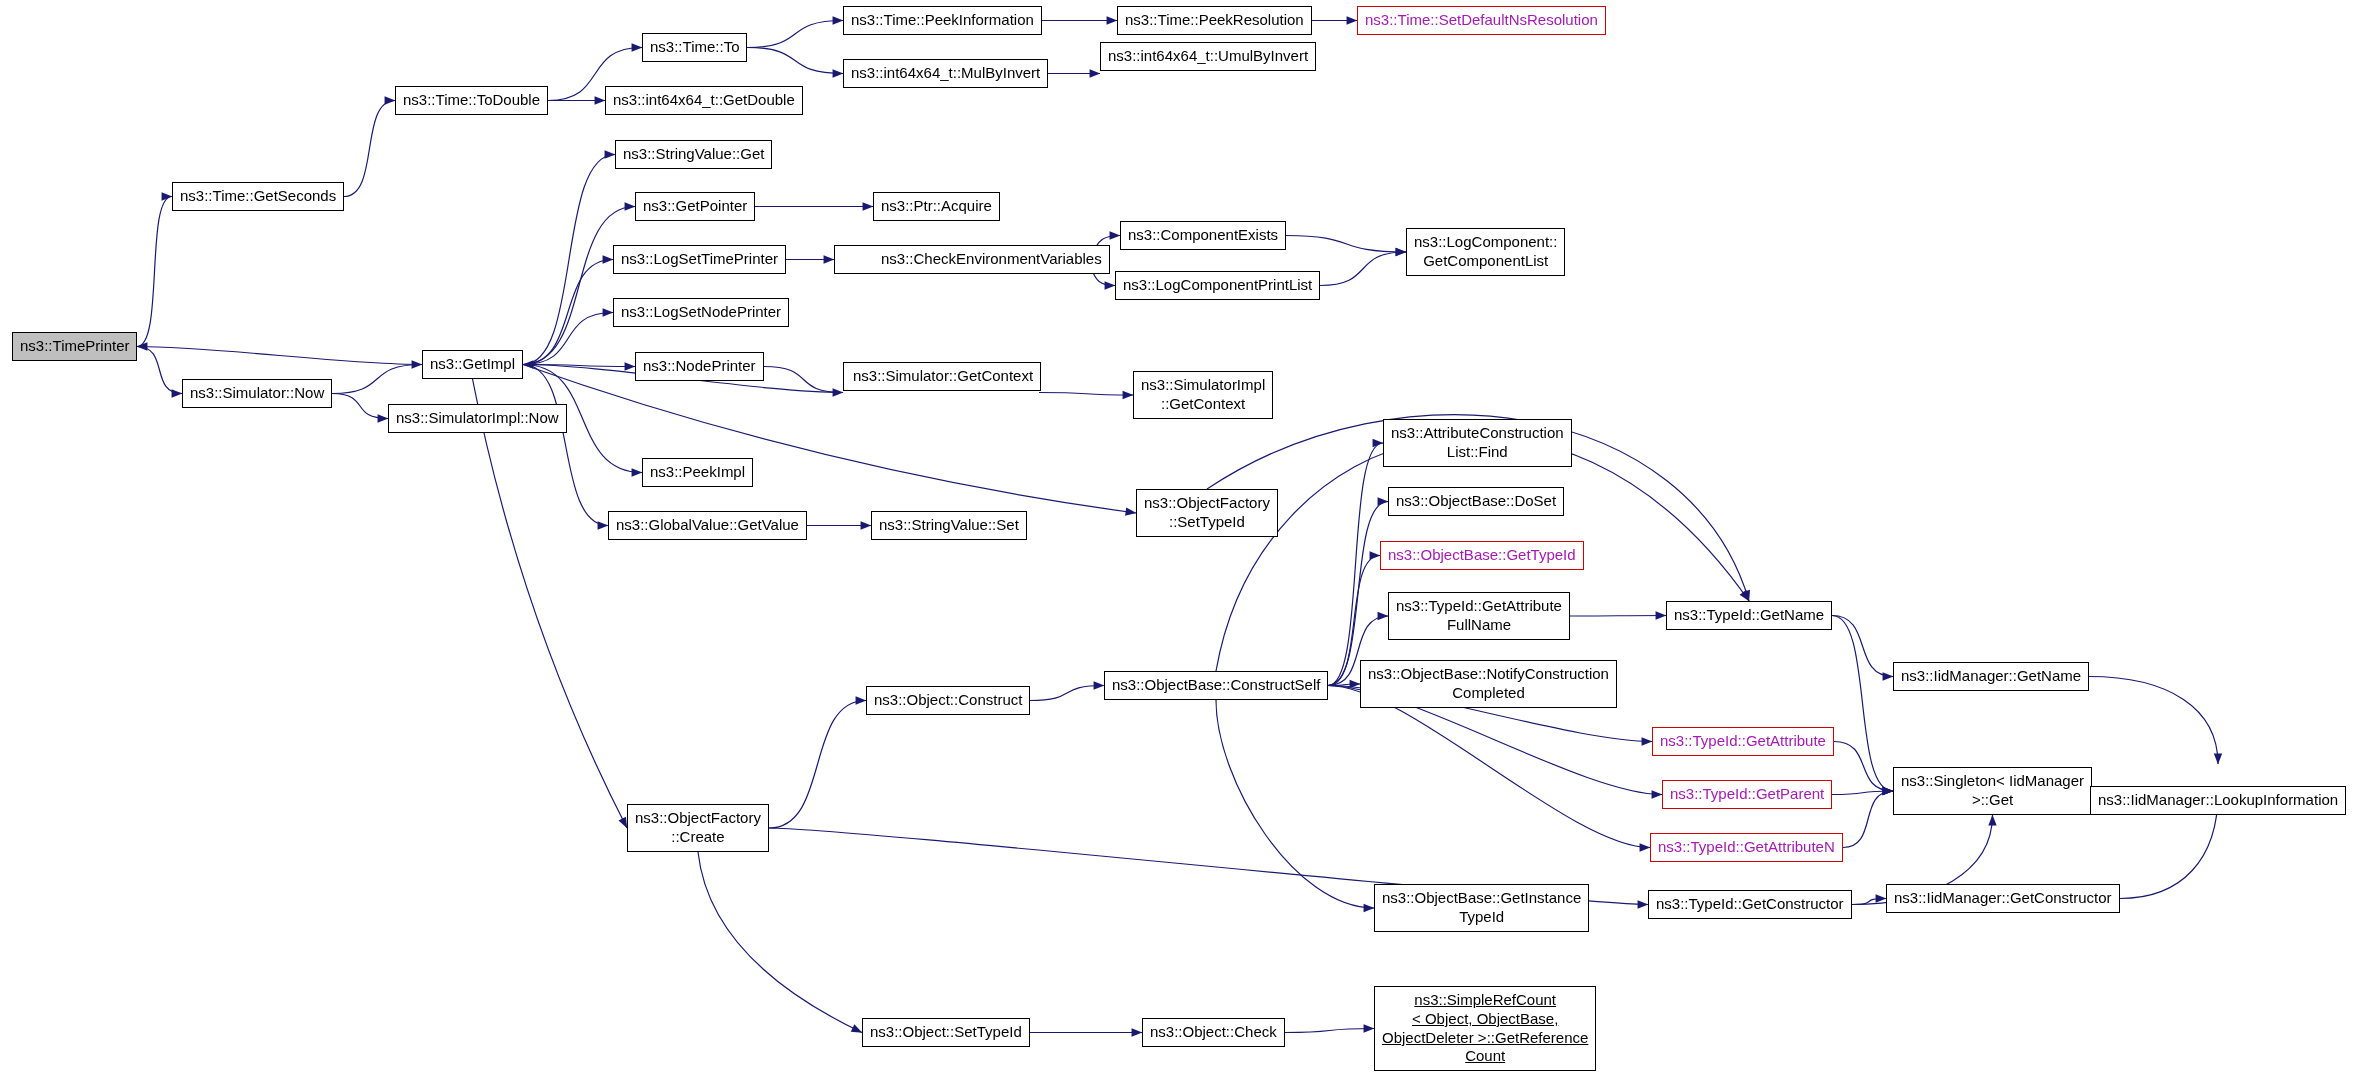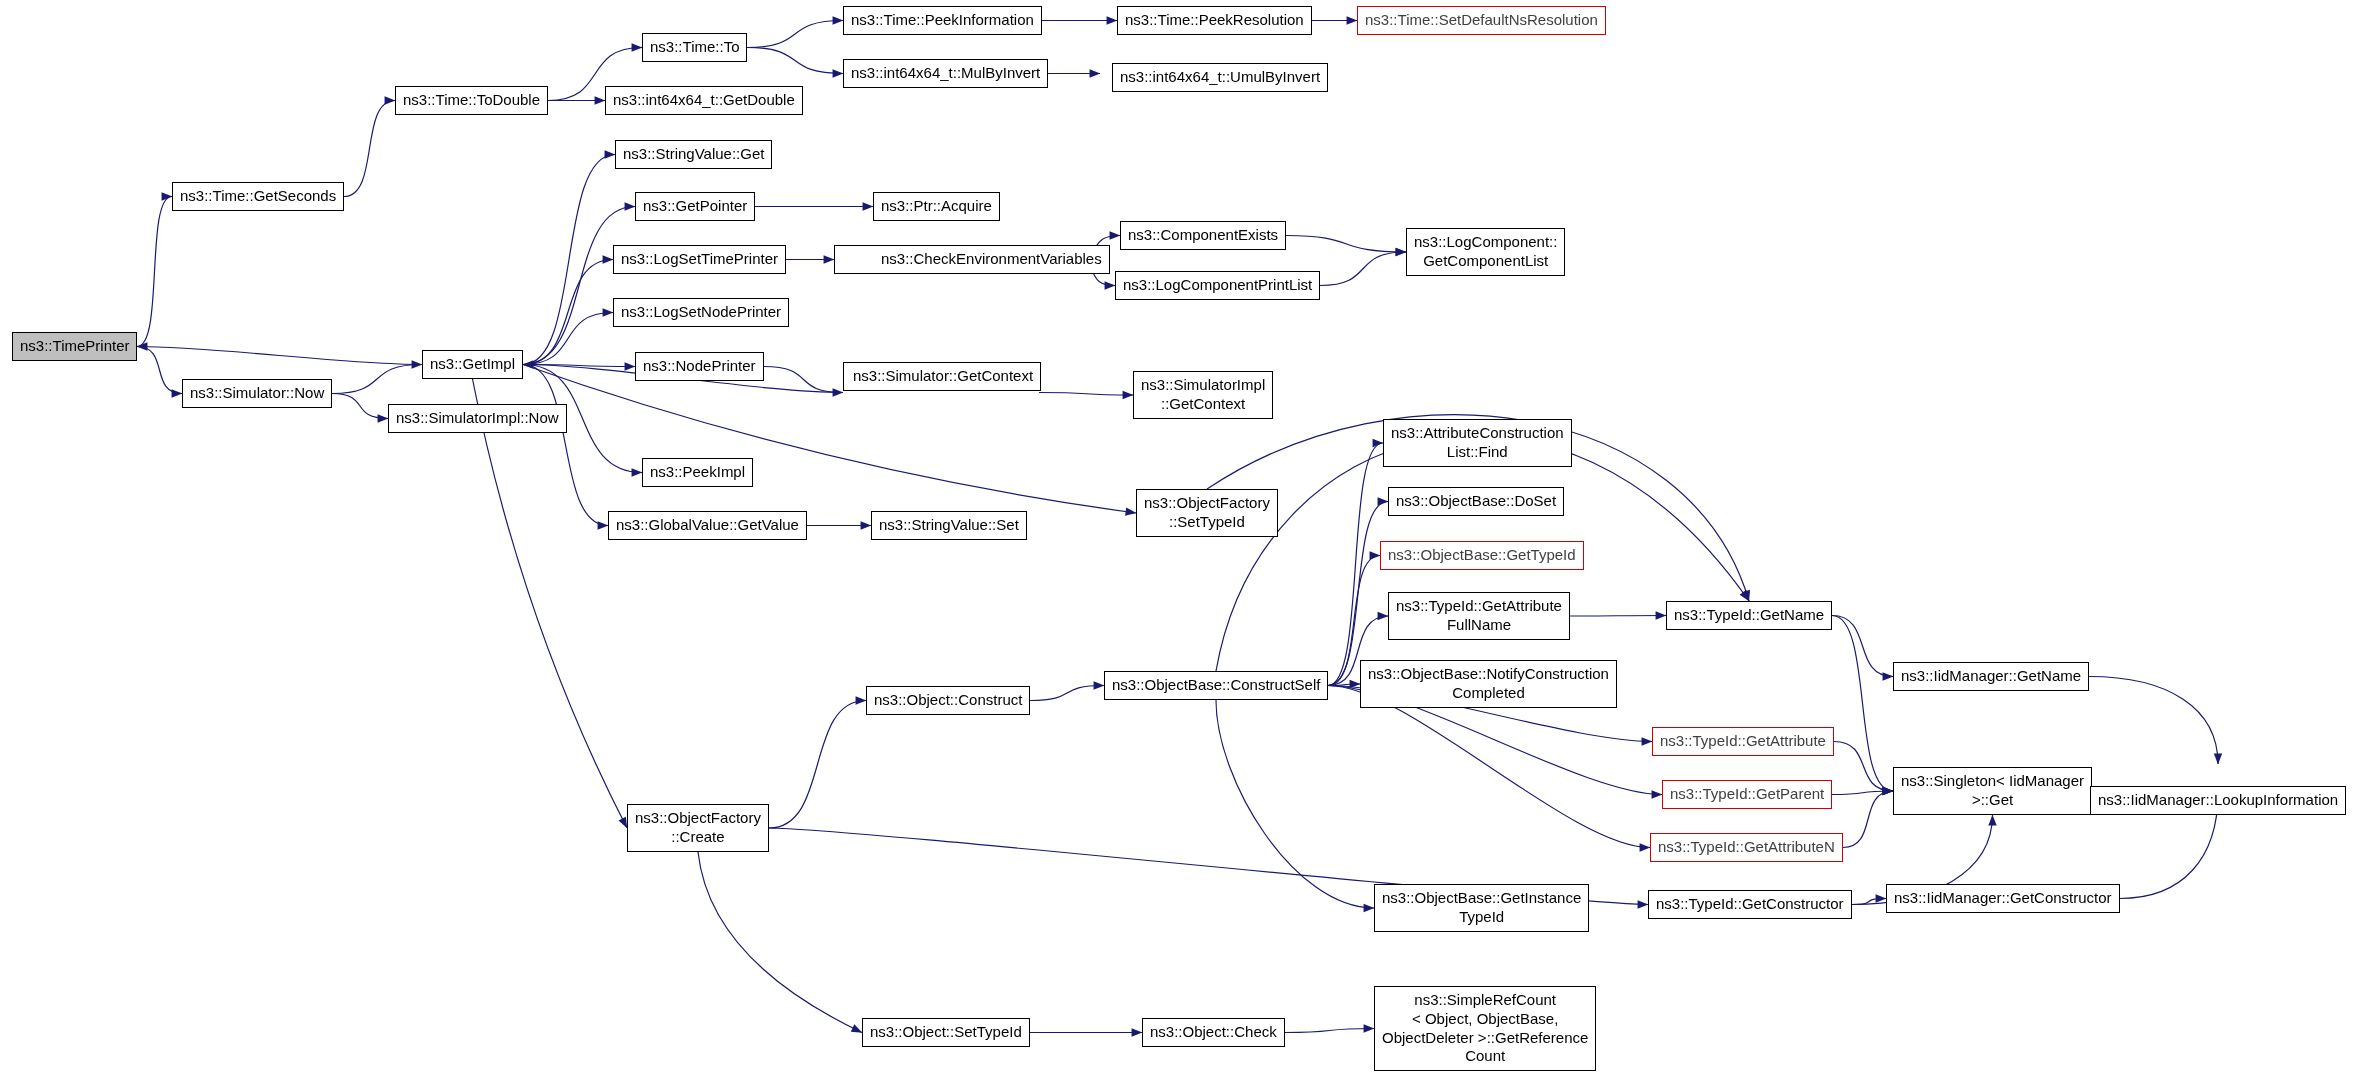--- a/index.html
+++ b/index.html
@@ -29,21 +29,21 @@
     white-space: pre-line;
     text-align: center;
     cursor: pointer;
     z-index: 2;
   }
   .node.root {
     background: #bfbfbf;
   }
   .node.red {
     border-color: #d00000;
-    color: #404040;
+    color: #a21caf;
   }
   .edge-path { fill: none; }
 </style>
 </head>
 <body>
 
 <div id="canvas">
   <svg id="edges" xmlns="http://www.w3.org/2000/svg">
     <defs>
       <marker id="arrowhead" viewBox="0 0 10 10" refX="9.5" refY="5" markerWidth="12" markerHeight="11" orient="auto" markerUnits="userSpaceOnUse">
@@ -112,21 +112,21 @@
     </svg>
 
 <div class="node root" style="left: 12px; top: 332px;">ns3::TimePrinter</div>
     <div class="node" style="left: 172px; top: 182px;">ns3::Time::GetSeconds</div>
     <div class="node" style="left: 395px; top: 86px;">ns3::Time::ToDouble</div>
     <div class="node" style="left: 642px; top: 33px;">ns3::Time::To</div>
     <div class="node" style="left: 843px; top: 6px;">ns3::Time::PeekInformation</div>
     <div class="node" style="left: 1117px; top: 6px;">ns3::Time::PeekResolution</div>
     <div class="node red" style="left: 1357px; top: 6px;">ns3::Time::SetDefaultNsResolution</div>
     <div class="node" style="left: 843px; top: 59px;">ns3::int64x64_t::MulByInvert</div>
-    <div class="node" style="left: 1100px; top: 63px; margin-left: 12px;">ns3::int64x64_t::UmulByInvert</div>
+    <div class="node" style="left: 1100px; top: 42px;">ns3::int64x64_t::UmulByInvert</div>
     <div class="node" style="left: 605px; top: 86px;">ns3::int64x64_t::GetDouble</div>
     <div class="node" style="left: 615px; top: 140px;">ns3::StringValue::Get</div>
     <div class="node" style="left: 635px; top: 192px;">ns3::GetPointer</div>
     <div class="node" style="left: 873px; top: 192px;">ns3::Ptr::Acquire</div>
     <div class="node" style="left: 613px; top: 245px;">ns3::LogSetTimePrinter</div>
     <div class="node" style="left: 834px; top: 245px; padding-left: 46px;">ns3::CheckEnvironmentVariables</div>
     <div class="node" style="left: 1120px; top: 221px;">ns3::ComponentExists</div>
     <div class="node" style="left: 1115px; top: 271px;">ns3::LogComponentPrintList</div>
     <div class="node" style="left: 1406px; top: 228px;">ns3::LogComponent::
 GetComponentList</div>
@@ -162,17 +162,17 @@
     <div class="node" style="left: 1893px; top: 662px;">ns3::IidManager::GetName</div>
     <div class="node" style="left: 2090px; top: 764px; margin-top: 22px;">ns3::IidManager::LookupInformation</div>
     <div class="node" style="left: 627px; top: 804px;">ns3::ObjectFactory
 ::Create</div>
     <div class="node" style="left: 1374px; top: 884px;">ns3::ObjectBase::GetInstance
 TypeId</div>
     <div class="node" style="left: 1648px; top: 890px;">ns3::TypeId::GetConstructor</div>
     <div class="node" style="left: 1886px; top: 884px;">ns3::IidManager::GetConstructor</div>
     <div class="node" style="left: 862px; top: 1018px;">ns3::Object::SetTypeId</div>
     <div class="node" style="left: 1142px; top: 1018px;">ns3::Object::Check</div>
-    <div class="node" style="left: 1374px; top: 986px;">ns3::SimpleRefCount
+    <div class="node" style="left: 1374px; top: 986px; text-decoration: underline;">ns3::SimpleRefCount
 &lt; Object, ObjectBase,
 ObjectDeleter &gt;::GetReference
 Count</div>
   </div>
 
 </body></html>

